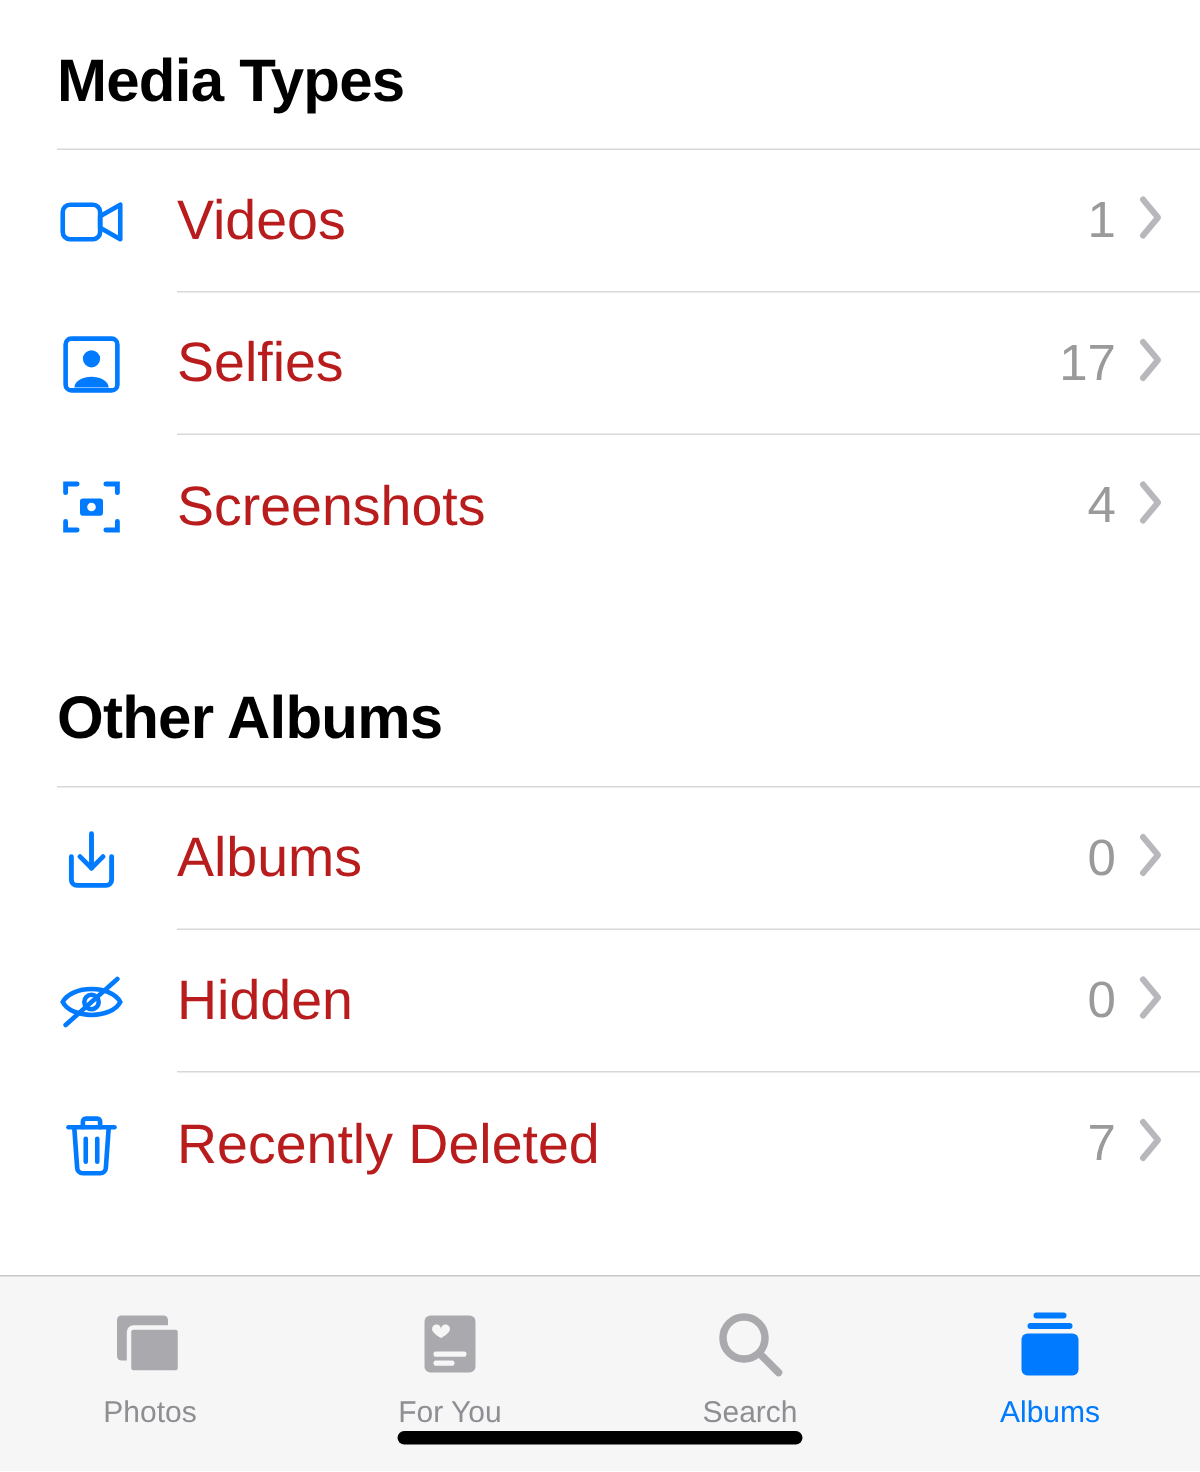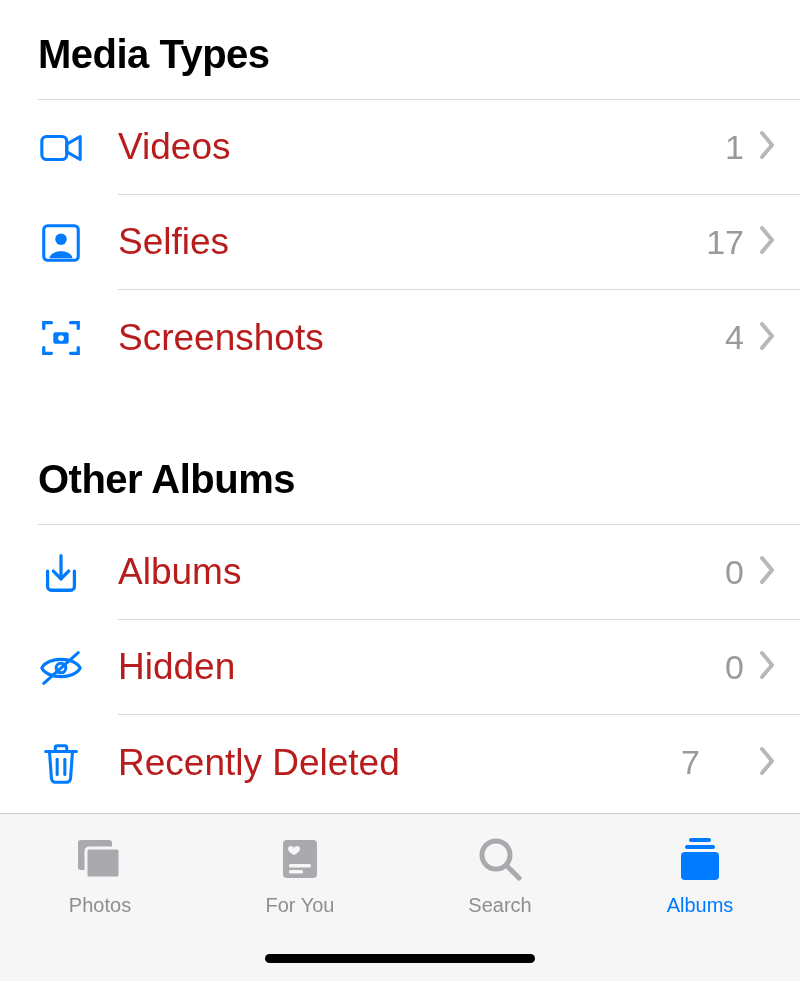--- a/index.html
+++ b/index.html
@@ -23,21 +23,21 @@
   }
   .row:last-child .row-inner { border-bottom:none; }
   .icon-cell { width:80px; display:flex; align-items:center; justify-content:flex-start; }
   .icon-cell svg { width:46px; height:46px; }
   .row-label { flex:1; font-size:37px; color:#b91c1c; font-weight:400; letter-spacing:0px; }
   .row-count { font-size:34px; color:#9a9a9a; margin-right:14px; }
   .chevron svg { width:18px; height:30px; }
   .spacer { height:56px; }
 
   .tabbar {
-    height:168px;
+    height:131px;
     background:#f6f6f7;
     border-top:1px solid #c9c9c9;
     display:flex;
     position:relative;
   }
   .tab {
     flex:1;
     display:flex;
     flex-direction:column;
     align-items:center;
@@ -172,21 +172,21 @@
     <div class="row">
       <div class="icon-cell">
         <svg viewBox="0 0 48 48" fill="none" stroke="#007aff" stroke-width="3.2" stroke-linecap="round" stroke-linejoin="round">
           <path d="M8 12 H40"></path>
           <path d="M18 12 V8 a2 2 0 0 1 2 -2 H28 a2 2 0 0 1 2 2 V12"></path>
           <path d="M12 12 L14 40 a4 4 0 0 0 4 4 H30 a4 4 0 0 0 4 -4 L36 12"></path>
           <line x1="20" y1="20" x2="20" y2="36"></line>
             <line x1="28" y1="20" x2="28" y2="36"></line>
         </svg>
       </div>
-      <div class="row-inner" style="border-bottom:none;gap:44px;">
+      <div class="row-inner" style="border-bottom:none;">
         <div class="row-label">Recently Deleted</div>
         <div class="row-count">7</div>
         <div class="chevron">
           <svg viewBox="0 0 18 30" fill="none" stroke="#b7b7bc" stroke-width="4" stroke-linecap="round" stroke-linejoin="round">
               <path d="M4 3 L14 15 L4 27"></path>
             </svg>
         </div>
       </div>
     </div>
 

